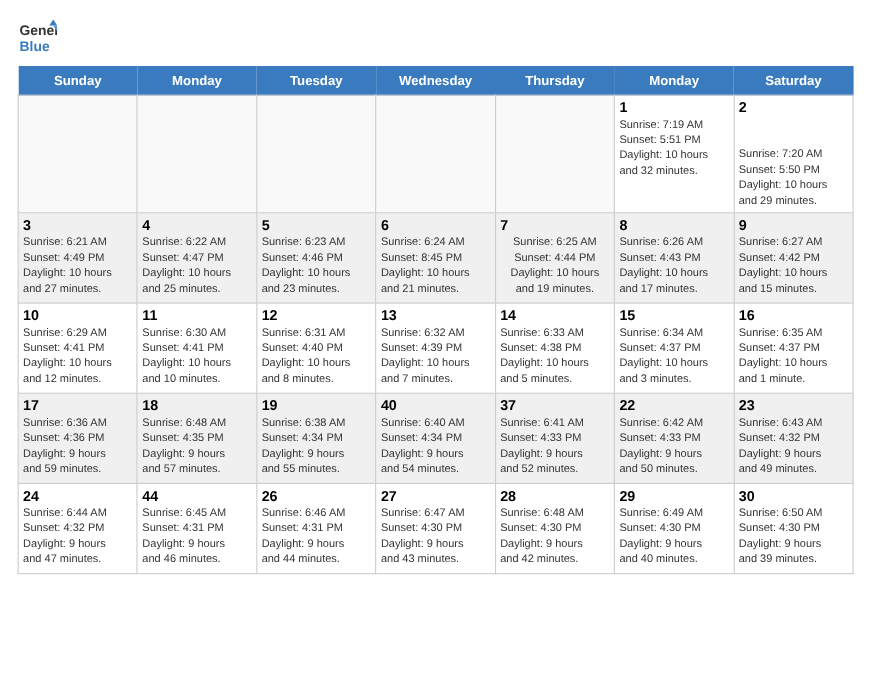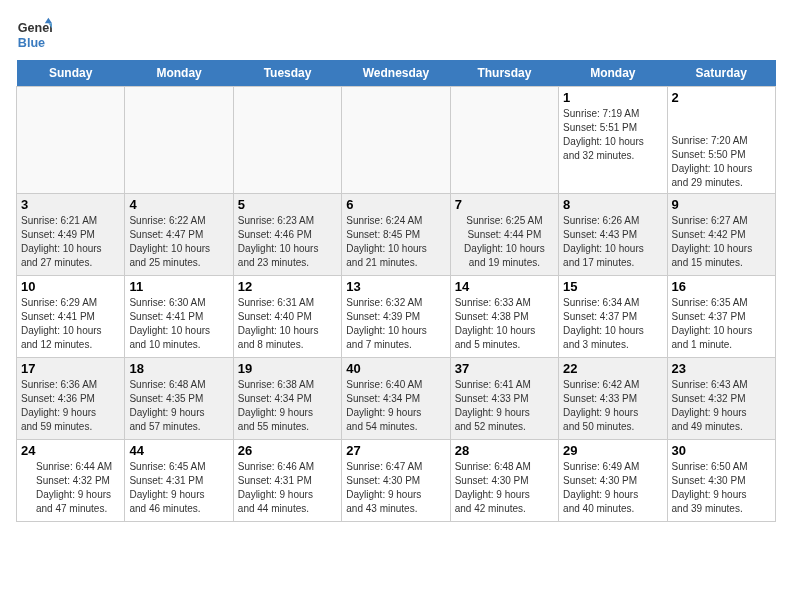--- a/index.html
+++ b/index.html
@@ -278,21 +278,21 @@
           <div class="day-number">23</div>
           <div class="day-info" style="white-space: pre-line;">Sunrise: 6:43 AM
 Sunset: 4:32 PM
 Daylight: 9 hours
 and 49 minutes.</div>
         </td>
       </tr>
       <tr>
         <td class="has-data">
           <div class="day-number">24</div>
-          <div class="day-info" style="white-space: pre-line; margin-left: 15px;">Sunrise: 6:44 AM
+          <div class="day-info" style="white-space: pre-line;">Sunrise: 6:44 AM
 Sunset: 4:32 PM
 Daylight: 9 hours
 and 47 minutes.</div>
         </td>
         <td class="has-data">
           <div class="day-number">44</div>
           <div class="day-info" style="white-space: pre-line;">Sunrise: 6:45 AM
 Sunset: 4:31 PM
 Daylight: 9 hours
 and 46 minutes.</div>

